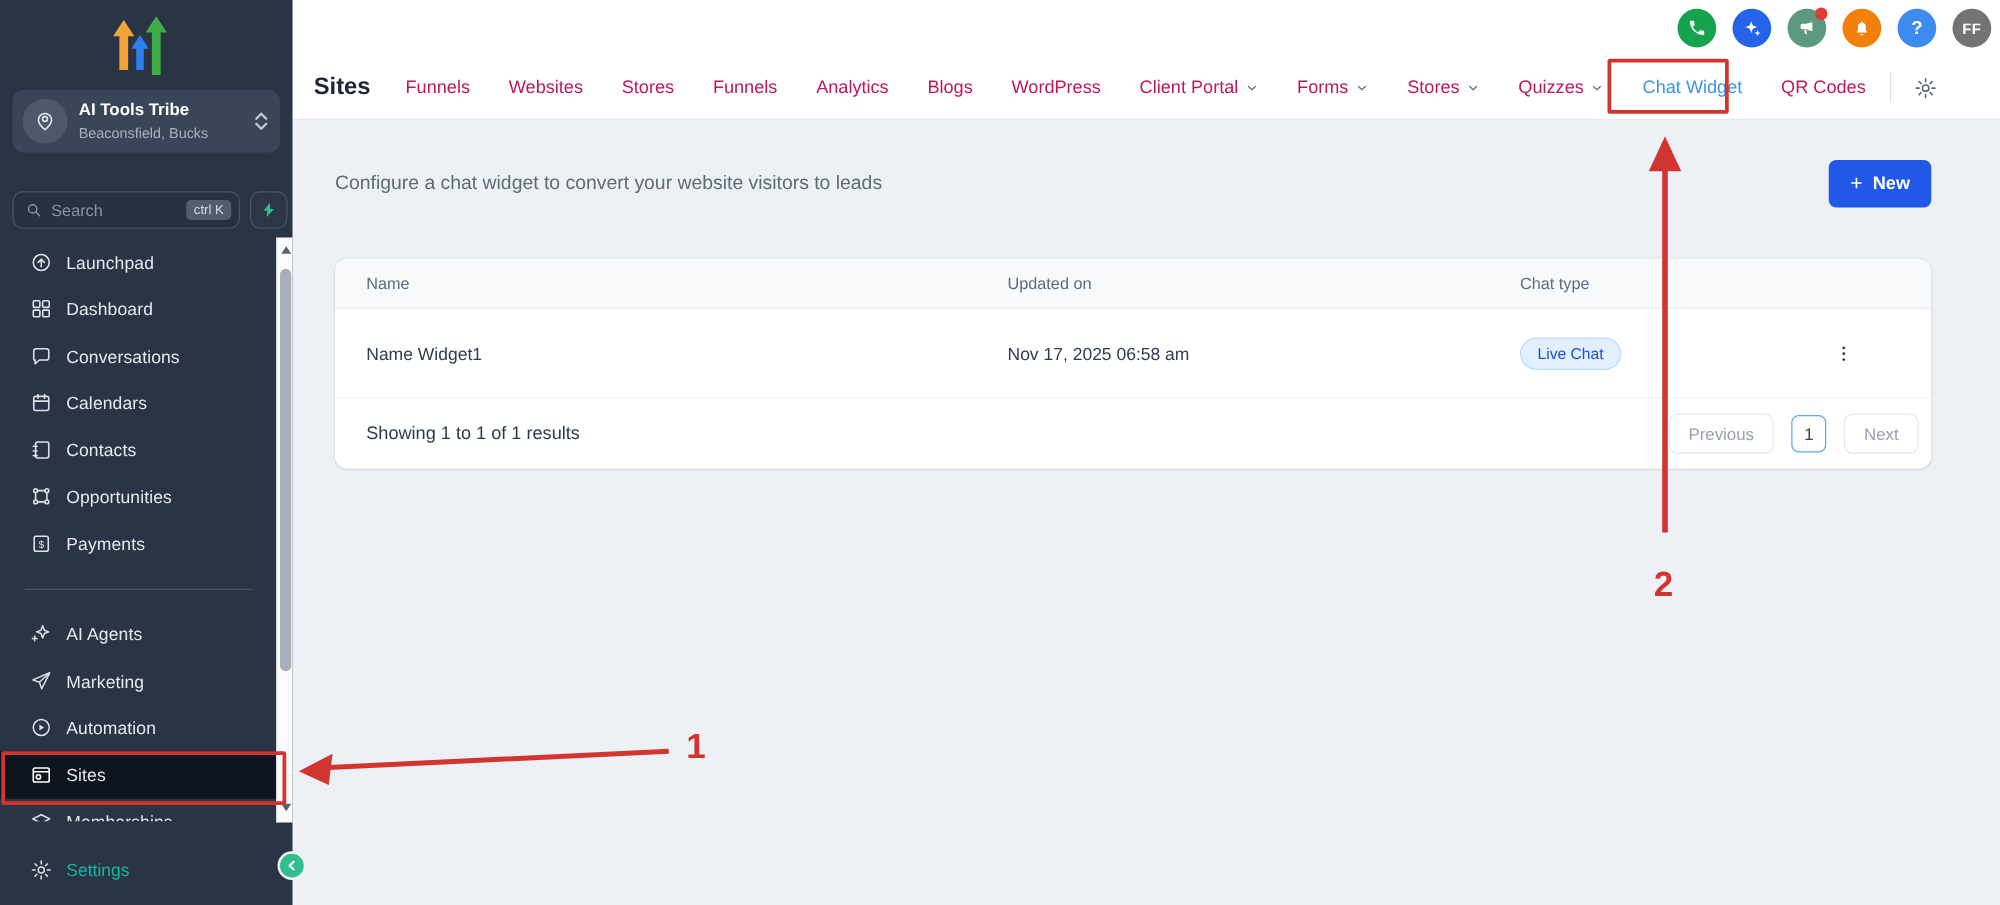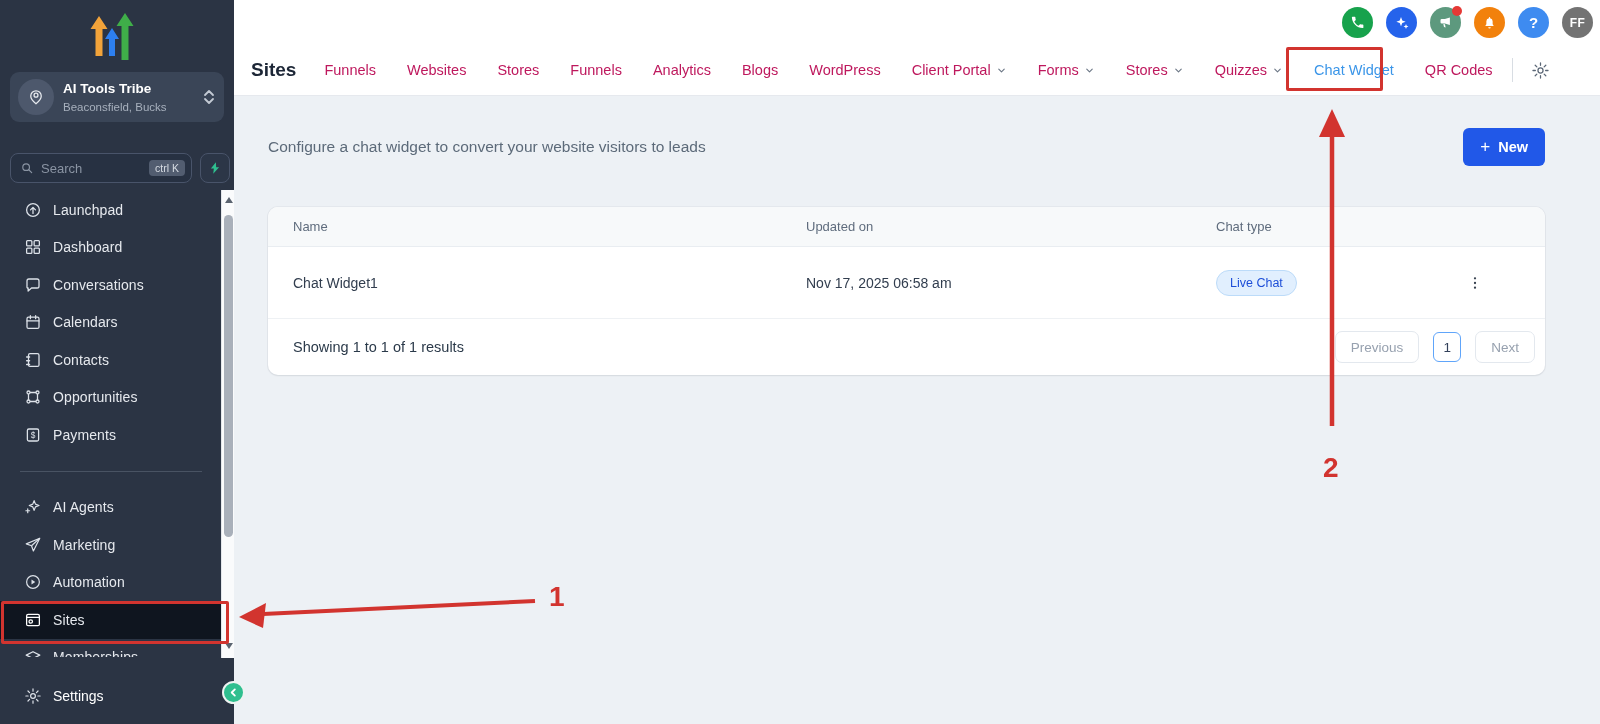--- a/index.html
+++ b/index.html
@@ -24,21 +24,21 @@
   .kbd { background:#525d70; color:#d6dbe2; font-size:10.5px; border-radius:4px; padding:2px 6px;text-align:center; }
   .bolt-btn { margin-left:8px; width:30px; height:30px; border-radius:8px; background:#2c3647; border:1px solid #49546a; display:flex; align-items:center; justify-content:center; cursor:pointer; }
 
   .nav { position:absolute; top:191px; left:0; width:222px; height:466px; overflow:hidden; }
   .nav-item { height:37.5px; display:flex; align-items:center; padding-left:24px; color:#e6e9ee; font-size:14px; cursor:pointer; }
   .nav-item .nicon { width:18px; height:18px; display:flex; align-items:center; justify-content:center; flex:0 0 18px; }
   .nav-item .nlabel { margin-left:11px; font-weight:500; letter-spacing:.1px; }
   .nav-item.active { background:#0f151f; }
   .nav-divider { border:none; border-top:1px solid #495363; margin:17px 20px; }
 
-  .settings-row { position:absolute; top:676px; left:0; width:222px; height:40px; display:flex; align-items:center; padding-left:24px; color:#ffffff; font-size:14px; cursor:pointer; }
+  .settings-row { position:absolute; top:676px; left:0; width:222px; height:40px; display:flex; align-items:center; padding-left:24px; color:#14b8a6; font-size:14px; cursor:pointer; }
   .settings-row .nlabel { margin-left:11px; font-weight:500; }
 
   .sb-scrollbar { position:absolute; top:190px; right:0; width:13px; height:468px; background:#fafbfc; border-left:1px solid #e3e6ea; }
   .sb-thumb { position:absolute; top:25px; left:2px; width:9px; height:322px; background:#a9b0ba; border-radius:5px; cursor:grab; }
   .sb-arrow { position:absolute; left:0; width:13px; height:12px; display:flex; align-items:center; justify-content:center; cursor:pointer; }
   .sb-arrow.up { top:4px; } .sb-arrow.down { bottom:6px; }
   .tri-up { width:0; height:0; border-left:4px solid transparent; border-right:4px solid transparent; border-bottom:6px solid #5b6470; }
   .tri-down { width:0; height:0; border-left:4px solid transparent; border-right:4px solid transparent; border-top:6px solid #5b6470; }
 
   .collapse-btn { position:absolute; top:681px; left:222px; width:23px; height:23px; border-radius:50%; background:#2fbf8f; border:2px solid #eef3f2; color:#fff; display:flex; align-items:center; justify-content:center; cursor:pointer; z-index:5; }
@@ -405,21 +405,21 @@
       </div>
 
       <div class="card">
         <div class="tgrid thead">
           <span>Name</span>
           <span>Updated on</span>
           <span>Chat type</span>
           <span></span>
         </div>
         <div class="tgrid trow">
-          <span>Chat Widget1</span>
+          <span>Name Widget1</span>
           <span>Nov 17, 2025 06:58 am</span>
           <span class="badge">Live Chat</span>
           <button class="kebab">
             <svg width="16" height="16" viewBox="0 0 24 24">
                 <circle cx="12" cy="5" r="1.7" fill="#36404e"></circle>
                 <circle cx="12" cy="12" r="1.7" fill="#36404e"></circle>
                 <circle cx="12" cy="19" r="1.7" fill="#36404e"></circle>
               </svg>
           </button>
         </div>

